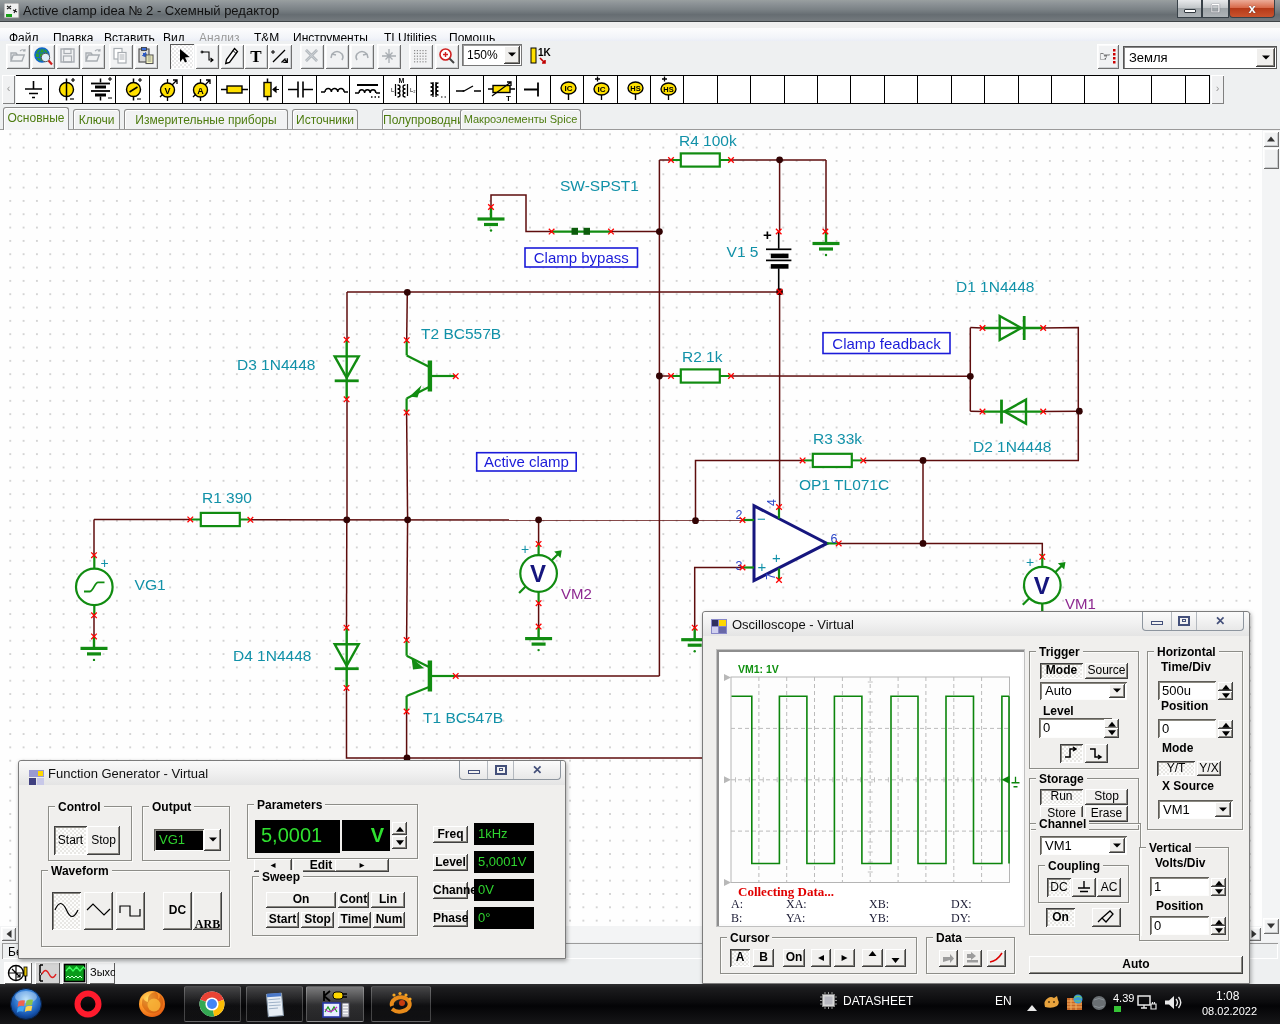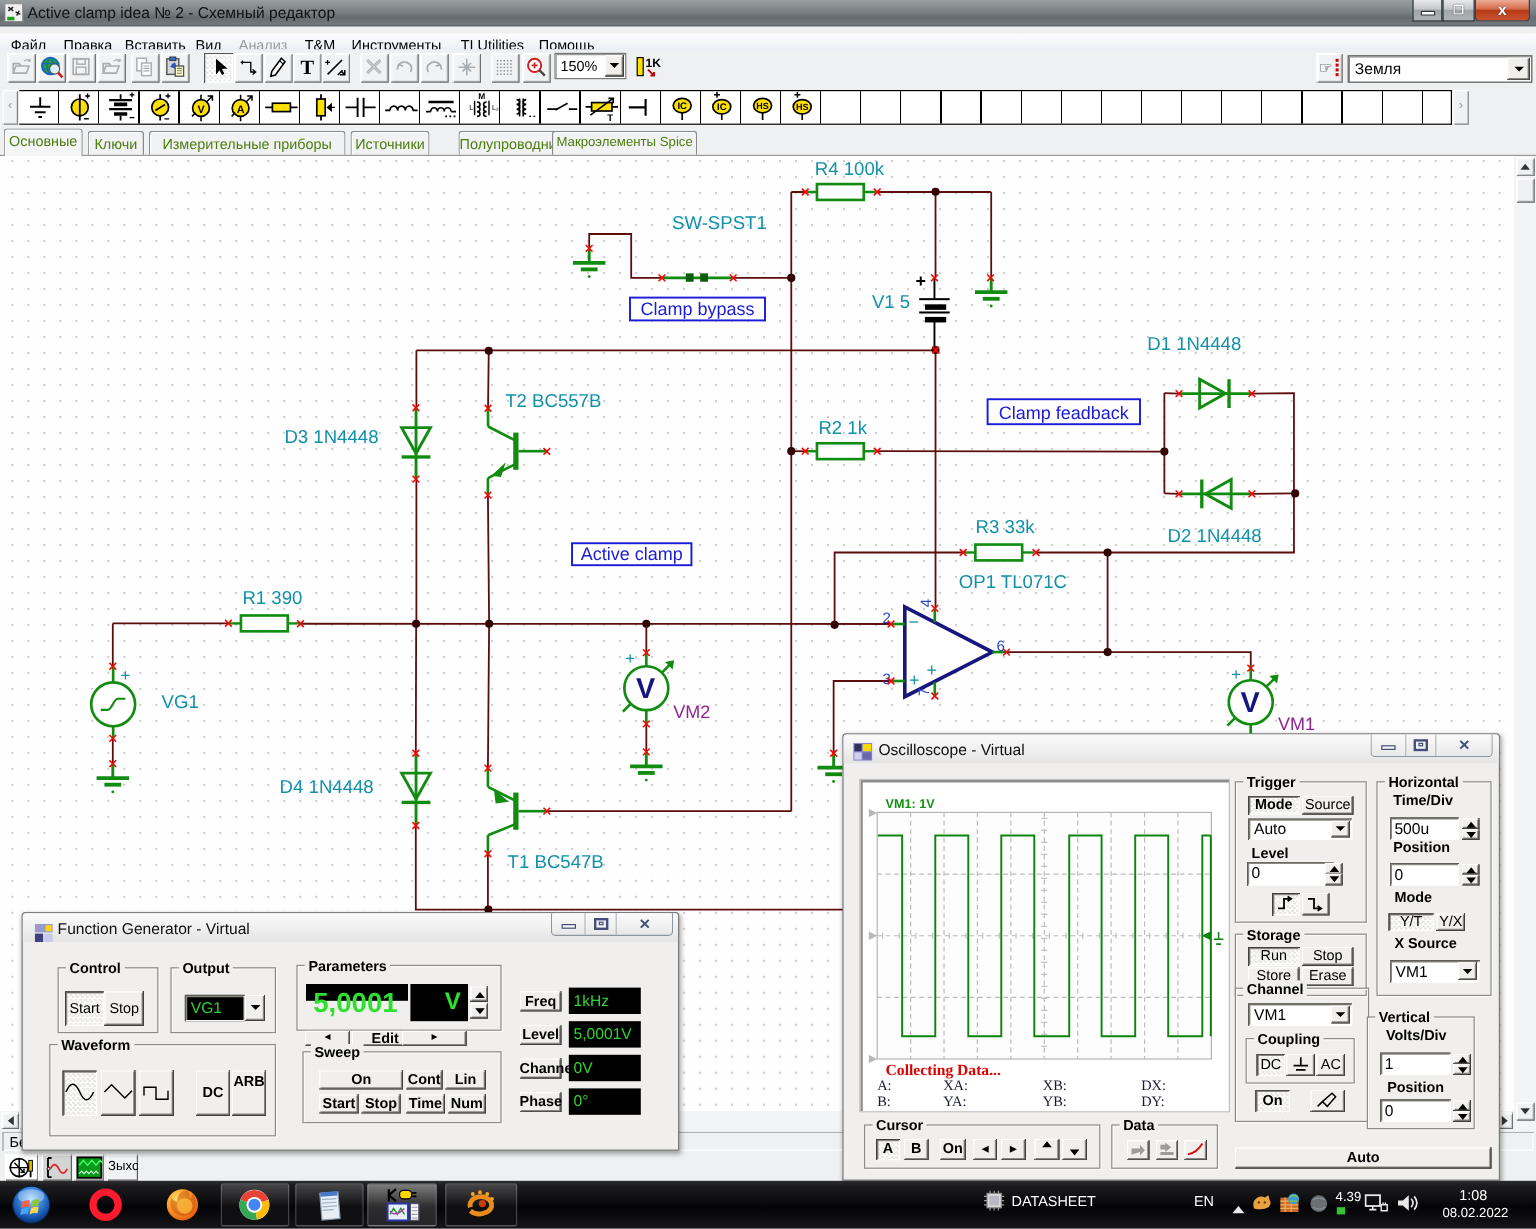--- a/index.html
+++ b/index.html
@@ -710,25 +710,25 @@
     <div class="cbtn on" style="left:10px;top:21px;width:29px;height:38px;"><svg width="27" height="37">
             <path d="M2 18 q5.5 -13 11.5 0 q5.5 13 11.5 0" fill="none" stroke="#000" stroke-width="1.2"></path>
           </svg></div>
     <div class="cbtn" style="left:42px;top:21px;width:29px;height:38px;"><svg width="27" height="37">
             <path d="M2 18 l6 -6 l11 11 l6 -6" fill="none" stroke="#000" stroke-width="1.2"></path>
           </svg></div>
     <div class="cbtn" style="left:74px;top:21px;width:29px;height:38px;"><svg width="27" height="37">
             <path d="M3 21 l0 -7 l10 0 l0 10 l10 0 l0 -7" fill="none" stroke="#000" stroke-width="1.2"></path>
           </svg></div>
     <div class="cbtn" style="left:121px;top:21px;width:29px;height:38px;"><span style="position:relative;top:11px;font-weight:bold;">DC</span></div>
-    <div class="cbtn" style="left:151px;top:21px;width:29px;height:38px;"><span style="position:relative;top:2px;font-weight:bold;">ARB</span></div>
+    <div class="cbtn" style="left:151px;top:21px;width:29px;height:38px;"><span style="position:relative;top:25px;font-weight:bold;font-family:Liberation Serif, serif;">ARB</span></div>
   </div>
   <div class="group" style="left:228px;top:43px;width:171px;height:55px;">
         <div class="glabel">Parameters</div>
-    <div class="lcd" style="left:7px;top:15px;width:85px;height:14px;line-height:31px;padding-left:6px;font-size:23px;font-weight:bold;color:#2fe02f;">5,0001</div>
+    <div class="lcd" style="left:7px;top:15px;width:85px;height:33px;line-height:31px;padding-left:6px;font-size:20px;font-weight:normal;color:#2fe02f;">5,0001</div>
     <div class="lcd" style="left:94px;top:15px;width:48px;height:31px;line-height:31px;text-align:right;padding-right:6px;font-size:20px;font-weight:bold;color:#2fe02f;">V</div>
     <div class="spin" style="left:144px;top:17px;height:13px;">
           <div class="arrowglyph" style="border:4px solid transparent;border-bottom:5px solid #000;transform:translate(-50%,-70%);"></div>
         </div>
     <div class="spin" style="left:144px;top:31px;height:13px;">
           <div class="arrowglyph" style="border:4px solid transparent;border-top:5px solid #000;transform:translate(-50%,-30%);"></div>
         </div>
   </div>
   <div class="cbtn" style="left:235px;top:98px;width:38px;height:13px;line-height:11px;font-size:10px;">◂</div>
   <div class="cbtn" style="left:274px;top:98px;width:56px;height:13px;line-height:12px;font-weight:bold;text-align:center;">Edit</div>

